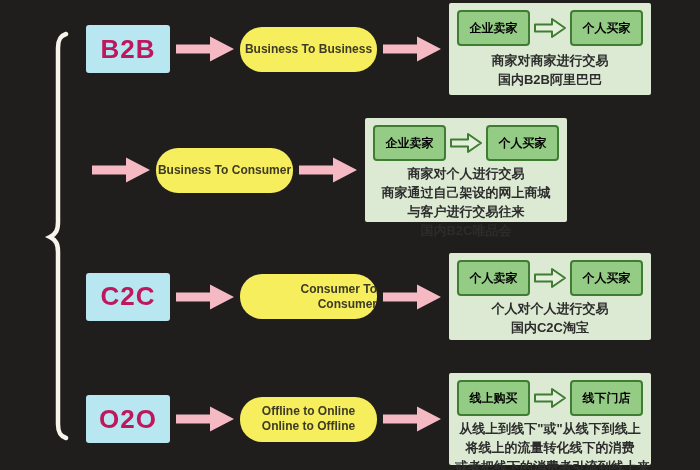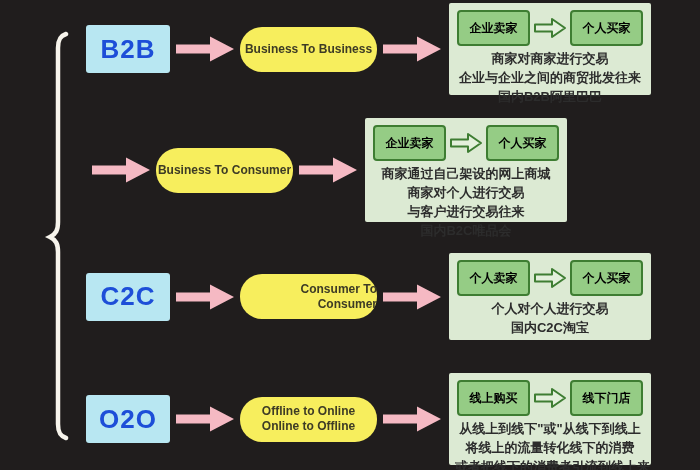--- a/index.html
+++ b/index.html
@@ -16,21 +16,21 @@
   }
   .row1{top:3px;height:92px;}
   .row2{top:118px;height:104px;}
   .row3{top:253px;height:87px;}
   .row4{top:373px;height:92px;}
 
   .model-box{
     width:84px;height:48px;flex:0 0 84px;
     background:#b8e7f2;border-radius:3px;
     display:flex;align-items:center;justify-content:center;
-    font-size:26px;font-weight:bold;color:#1d4ed8;
+    font-size:26px;font-weight:bold;color:#be185d;
     letter-spacing:1px;
   }
   .flow-arrow{flex:0 0 auto;margin:0 6px;}
   .pill{
     width:137px;flex:0 0 137px;min-height:45px;
     background:#f7ee5d;border-radius:22px;
     display:flex;flex-direction:column;align-items:center;justify-content:center;
     font-size:12px;font-weight:bold;color:#3d3b25;text-align:right;
     line-height:15px;
   }
@@ -82,21 +82,20 @@
     <div class="panel">
       <div class="panel-header">
         <div class="mini-box">企业卖家</div>
         <svg width="34" height="22" viewBox="0 0 34 22">
           <path d="M2,7.5 h17 v-5.5 l13,9 -13,9 v-5.5 h-17 z" fill="#e4f0dc" stroke="#3e7d32" stroke-width="2" stroke-linejoin="round"></path>
         </svg>
         <div class="mini-box">个人买家</div>
       </div>
       <div class="panel-body">
         <div class="desc-line">商家对商家进行交易</div>
-        <div class="desc-line">企业与企业之间的商贸批发往来</div>
         <div class="desc-line">国内B2B阿里巴巴</div>
         <div class="desc-line"></div>
       </div>
     </div>
   </div>
 
   <div class="row row2">
     <svg class="flow-arrow" width="58" height="28" viewBox="0 0 58 28">
       <path d="M0,9.5 h34 v-8 l24,12.5 -24,12.5 v-8 h-34 z" fill="#f5b9c3"></path>
     </svg>
@@ -108,22 +107,22 @@
     </svg>
     <div class="panel">
       <div class="panel-header">
         <div class="mini-box">企业卖家</div>
         <svg width="34" height="22" viewBox="0 0 34 22">
           <path d="M2,7.5 h17 v-5.5 l13,9 -13,9 v-5.5 h-17 z" fill="#e4f0dc" stroke="#3e7d32" stroke-width="2" stroke-linejoin="round"></path>
         </svg>
         <div class="mini-box">个人买家</div>
       </div>
       <div class="panel-body">
+        <div class="desc-line">商家对个人进行交易</div>
         <div class="desc-line">商家通过自己架设的网上商城</div>
-        <div class="desc-line">商家对个人进行交易</div>
         <div class="desc-line">与客户进行交易往来</div>
         <div class="desc-line">国内B2C唯品会</div>
       </div>
     </div>
   </div>
 
   <div class="row row3">
     <div class="model-box">C2C</div>
     <svg class="flow-arrow" width="58" height="28" viewBox="0 0 58 28">
       <path d="M0,9.5 h34 v-8 l24,12.5 -24,12.5 v-8 h-34 z" fill="#f5b9c3"></path>

